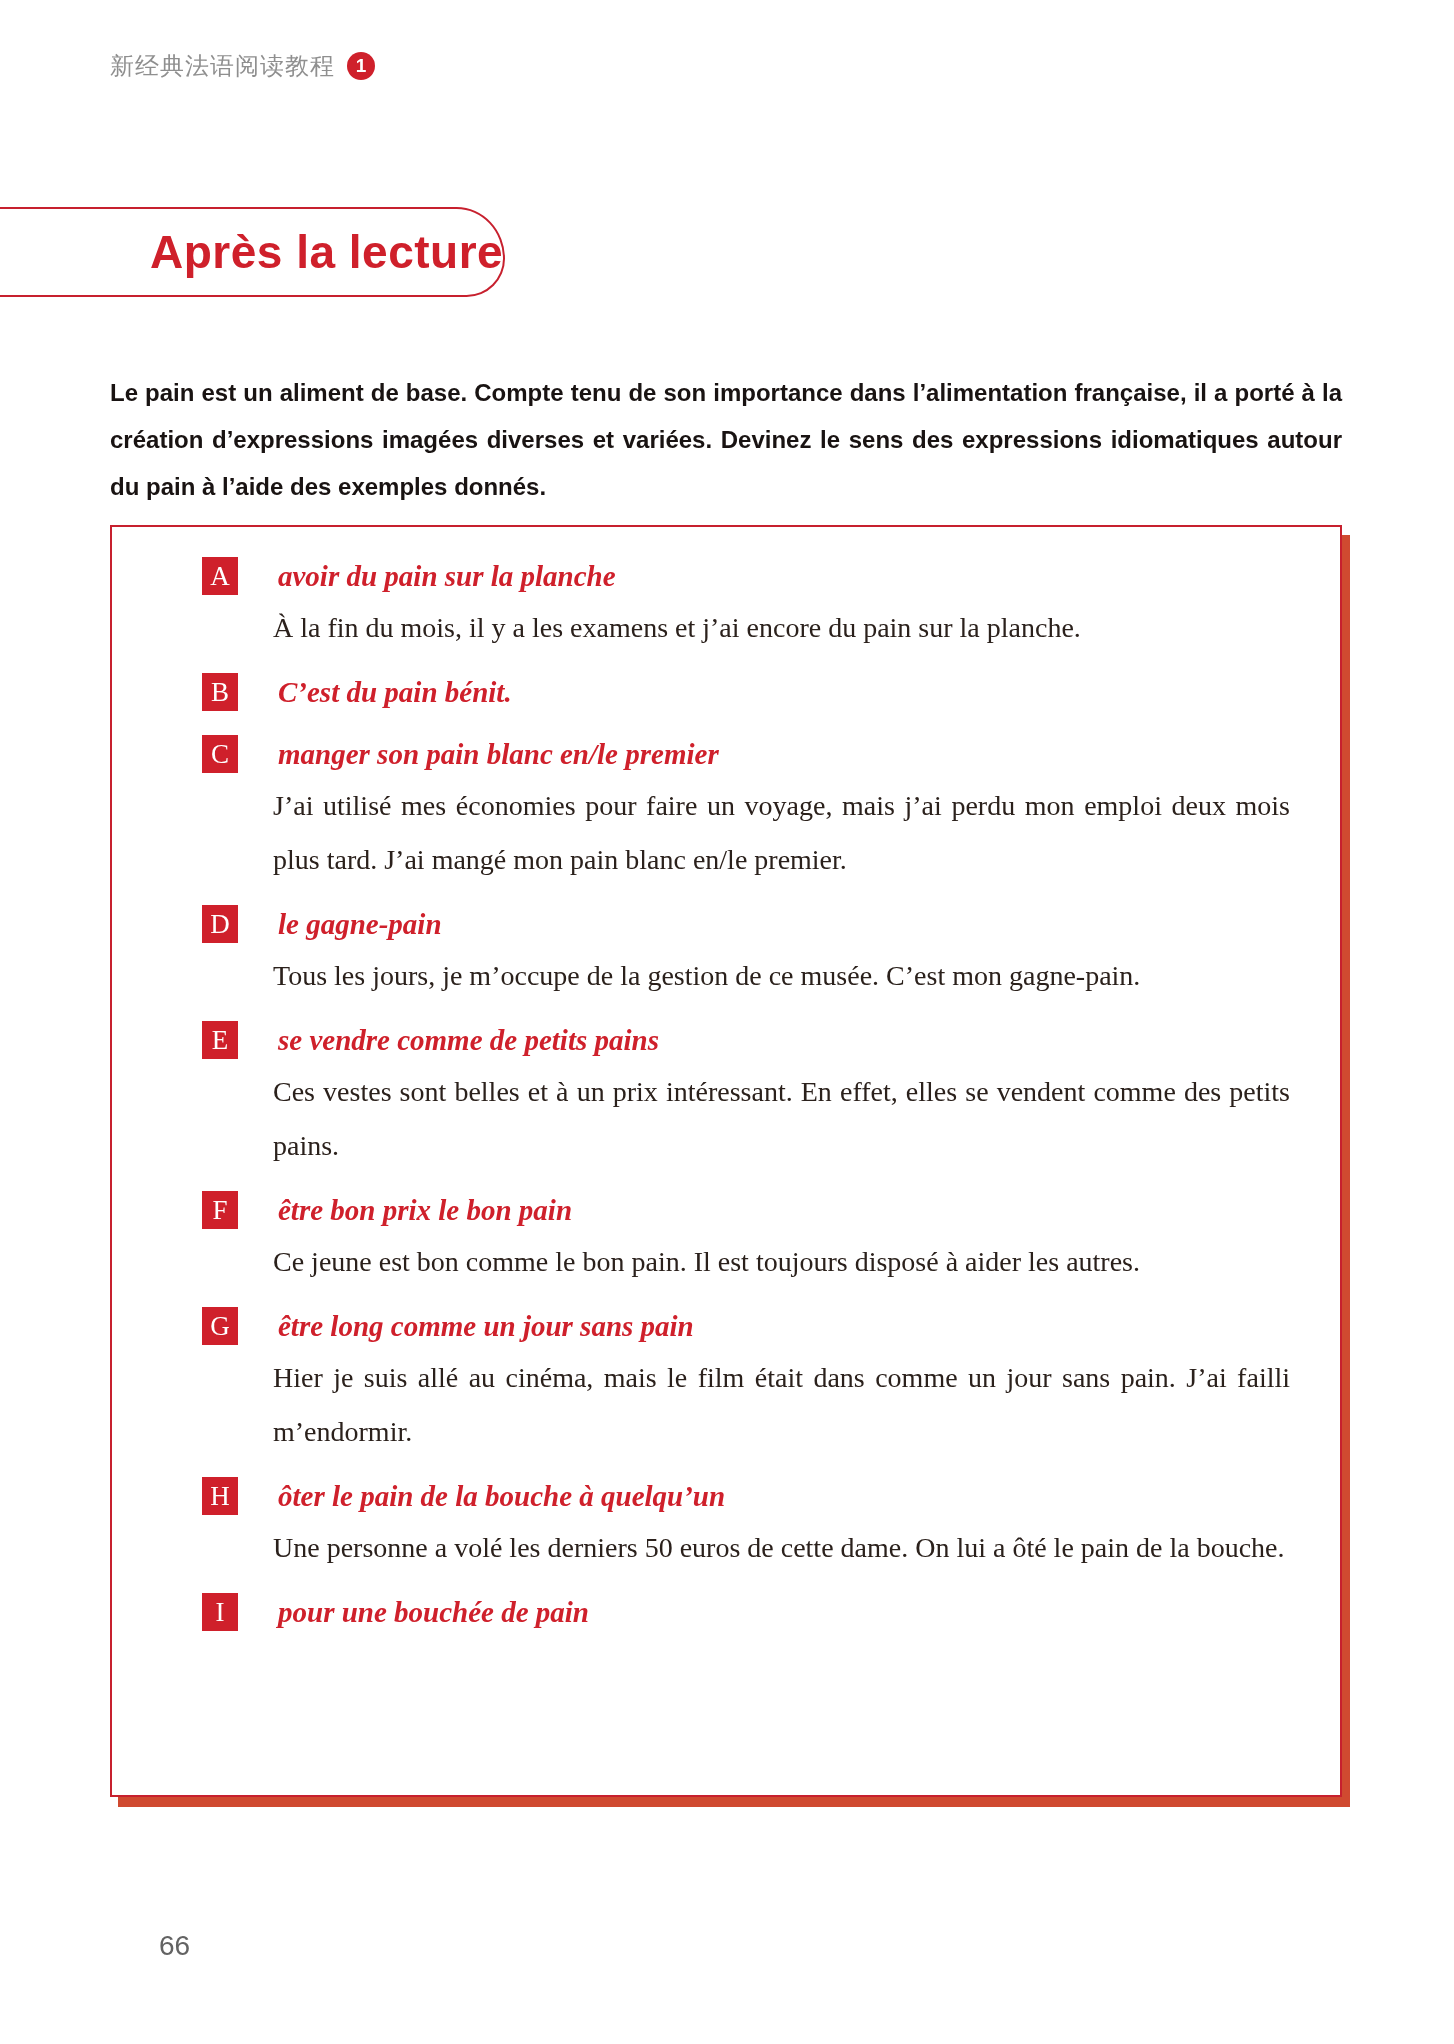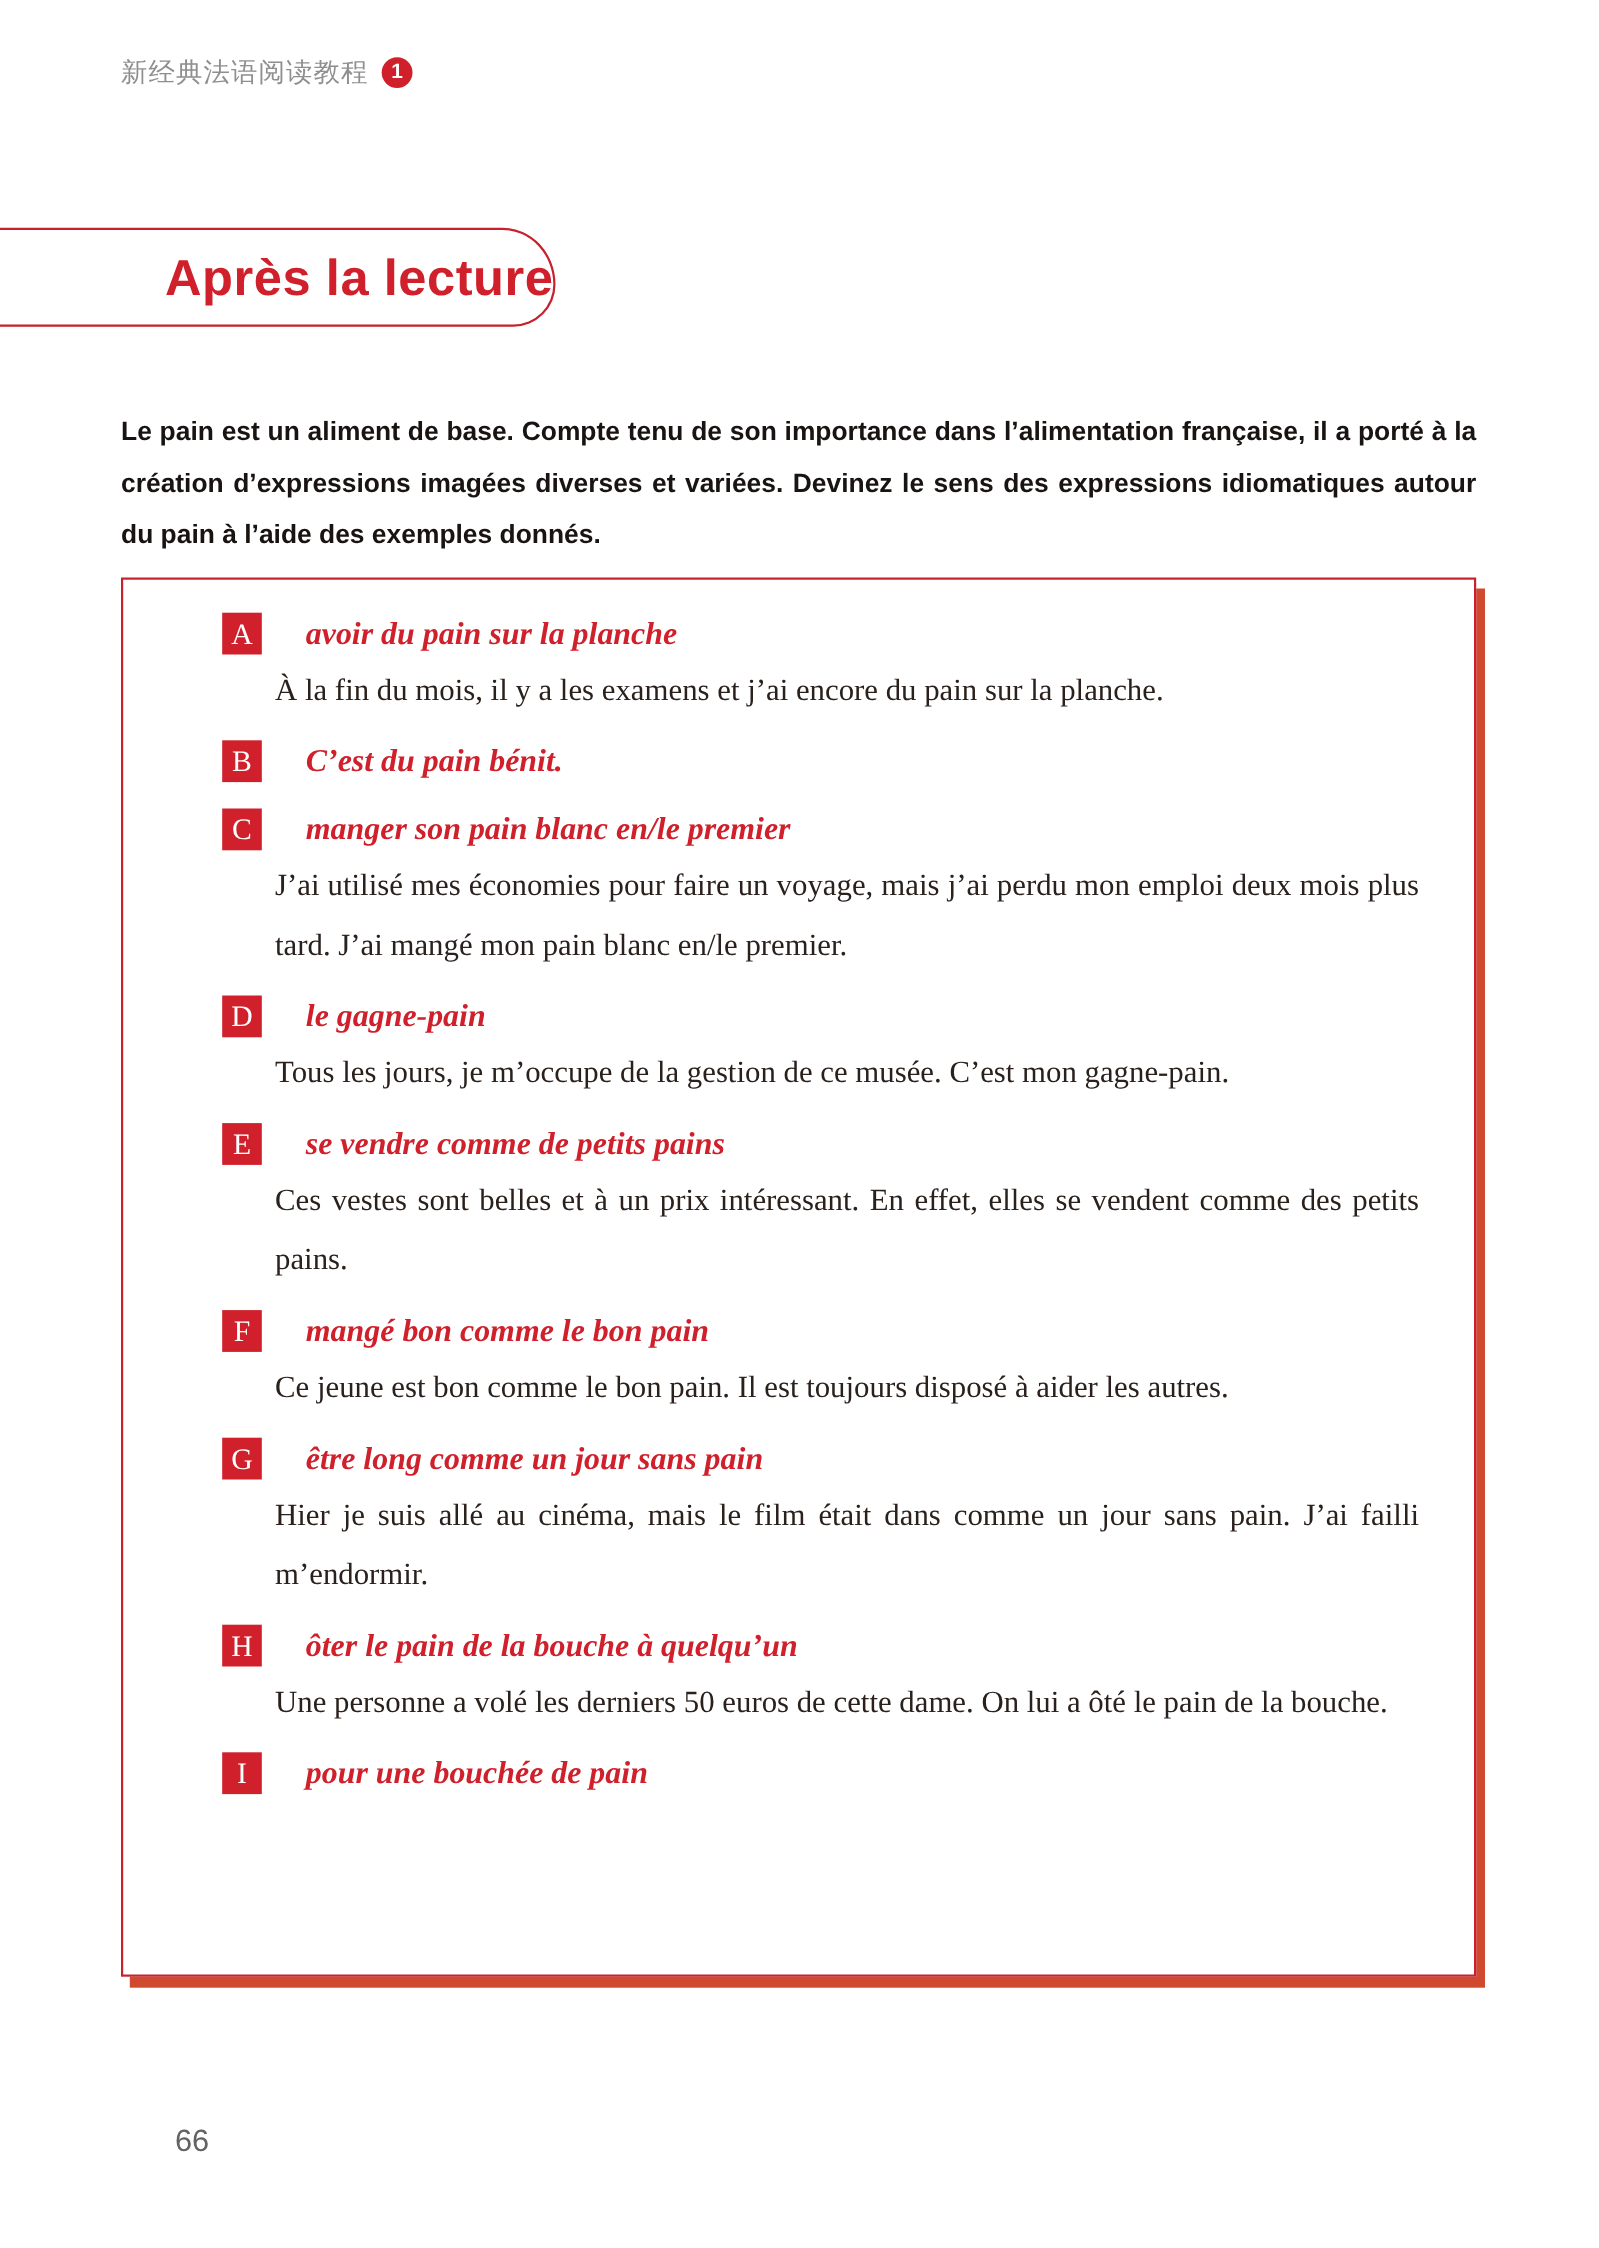--- a/index.html
+++ b/index.html
@@ -83,21 +83,21 @@
     font-size:27px;line-height:1;
   }
   .expr{
     font-family:"Liberation Serif", serif;
     font-style:italic;font-weight:bold;
     font-size:29px;color:var(--accent-red);
     white-space:nowrap;
     margin-left:28px;
   }
   .example{
-    margin-left:48px;
+    margin-left:71px;
     font-family:"Liberation Serif", serif;
     font-size:28px;line-height:54px;
     color:var(--body-ink);
     text-align:justify;
   }
 
   
   .page-number{
     position:absolute;left:159px;top:1930px;
     font-family:"Liberation Sans", sans-serif;
@@ -156,21 +156,21 @@
     <div class="item-head">
       <span class="badge">E</span>
       <span class="expr">se vendre comme de petits pains</span>
     </div>
     <p class="example">Ces vestes sont belles et à un prix intéressant. En effet, elles se vendent comme des petits pains.</p>
   </div>
 
   <div class="item">
     <div class="item-head">
       <span class="badge">F</span>
-      <span class="expr">mangé bon comme le bon pain</span>
+      <span class="expr">être bon prix le bon pain</span>
     </div>
     <p class="example">Ce jeune est bon comme le bon pain. Il est toujours disposé à aider les autres.</p>
   </div>
 
   <div class="item">
     <div class="item-head">
       <span class="badge">G</span>
       <span class="expr">être long comme un jour sans pain</span>
     </div>
     <p class="example">Hier je suis allé au cinéma, mais le film était dans comme un jour sans pain. J’ai failli m’endormir.</p>

